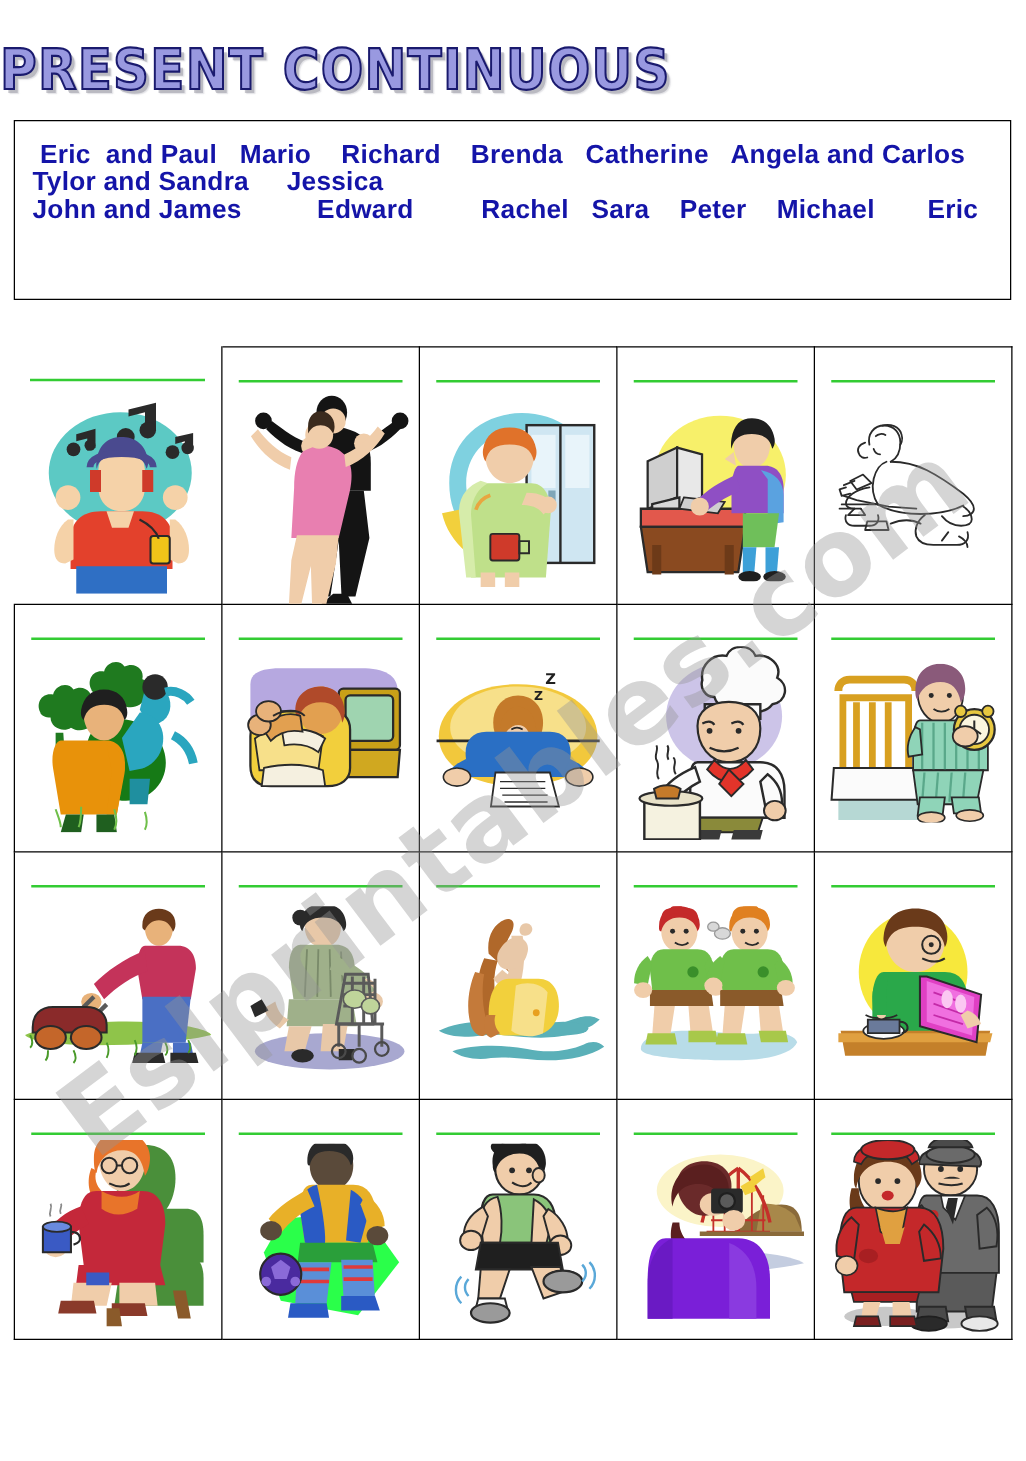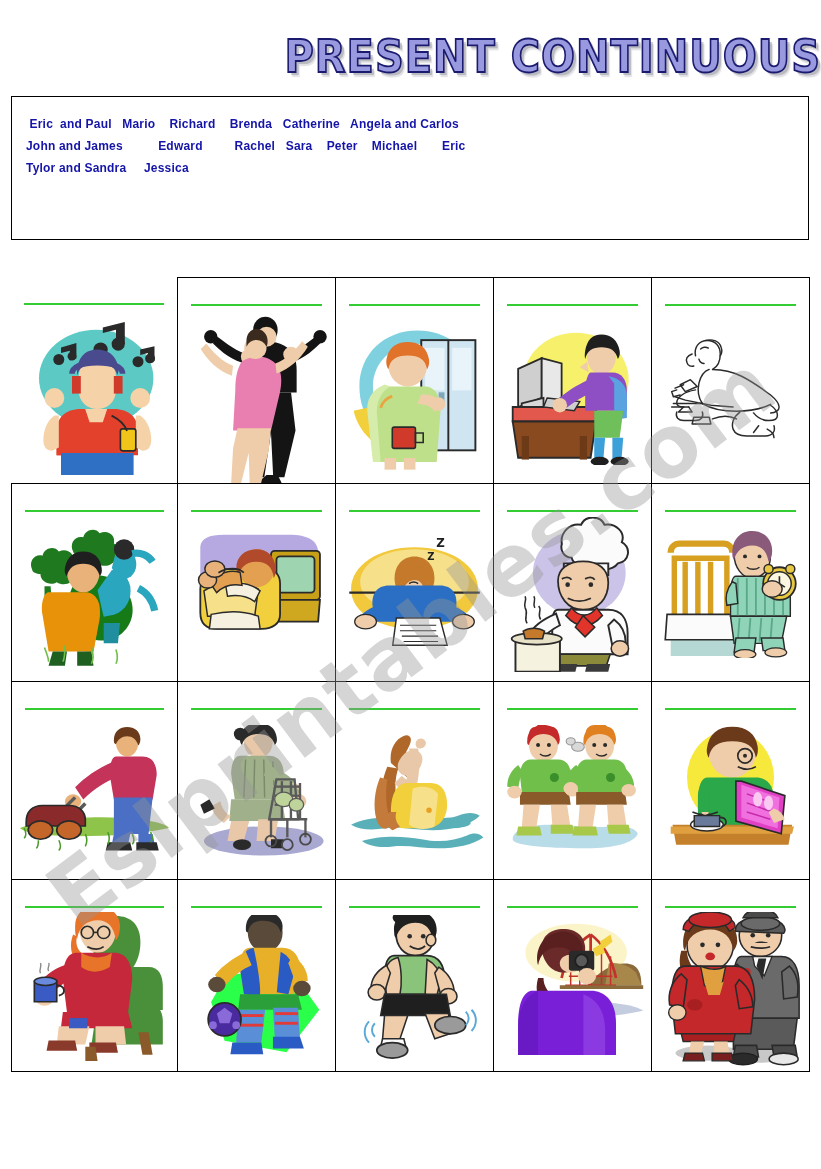--- a/index.html
+++ b/index.html
@@ -8,21 +8,21 @@
     width:821px;height:1169px;
     background:#ffffff;
     font-family:"Liberation Sans","DejaVu Sans",sans-serif;
     position:relative;overflow:hidden;
   }
   .page{position:absolute;inset:0;}
 
   
   .title-wrap{
     position:absolute;left:0;top:34px;width:821px;
-    text-align:right;
+    text-align:left;
   }
   .title{
     display:inline-block;
     font-family:"DejaVu Sans","Liberation Sans",sans-serif;
     font-size:40px;font-weight:bold;
     letter-spacing:1px;
     color:#9999e0;
     -webkit-text-stroke:1.6px #1a1a6e;
     text-shadow:
        3px 3px 0 rgba(140,140,150,.45),
@@ -36,21 +36,21 @@
   .names-box{
     position:absolute;left:11px;top:96px;width:798px;height:144px;
     border:1.4px solid #000;
     box-sizing:border-box;
     background:#fff;
     padding:16px 10px 0 14px;
   }
   .names-line{
     color:#1414a8;
     font-weight:bold;
-    font-size:12px;
+    font-size:21px;
     line-height:22px;
     white-space:pre;
     letter-spacing:.2px;
   }
 
   
   .grid{
     position:absolute;left:11px;top:277px;
     width:799px;height:795px;
     display:grid;
@@ -104,22 +104,22 @@
 <body>
 
 <div class="page">
 
   <div class="title-wrap">
     <div class="title">PRESENT CONTINUOUS</div>
   </div>
 
   <div class="names-box">
     <div class="names-line"> Eric  and Paul   Mario    Richard    Brenda   Catherine   Angela and Carlos</div>
+    <div class="names-line">Tylor and Sandra     Jessica</div>
     <div class="names-line">John and James          Edward         Rachel   Sara    Peter    Michael       Eric</div>
-    <div class="names-line">Tylor and Sandra     Jessica</div>
   </div>
 
   <div class="grid">
 
     <div class="cell r1 c1">
       <div class="answer-line"></div>
       <div class="pic">
         <svg viewBox="0 0 140 150">
           <ellipse cx="72" cy="62" rx="52" ry="44" fill="#5cc9c4"></ellipse>
           <g fill="#2a2a2a">

